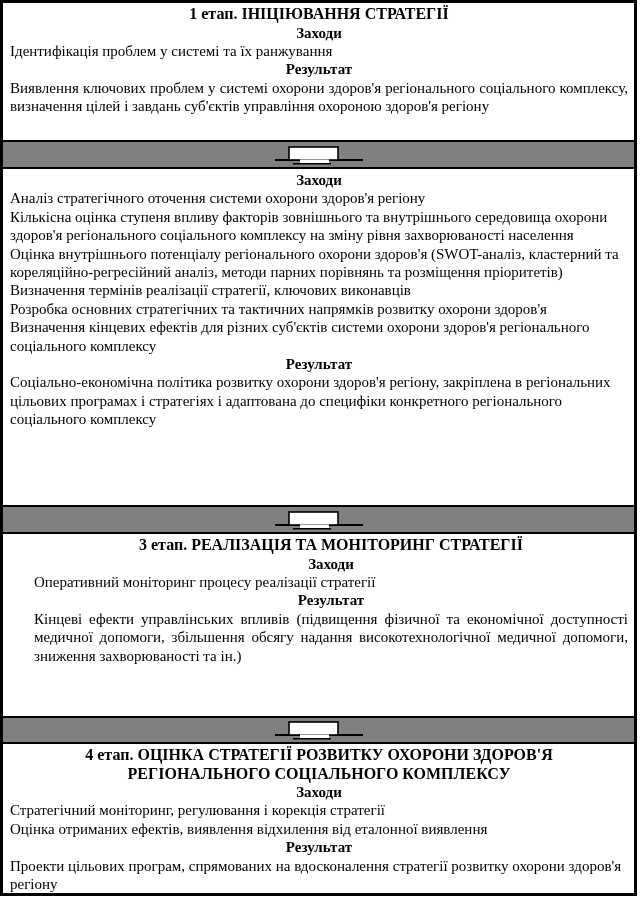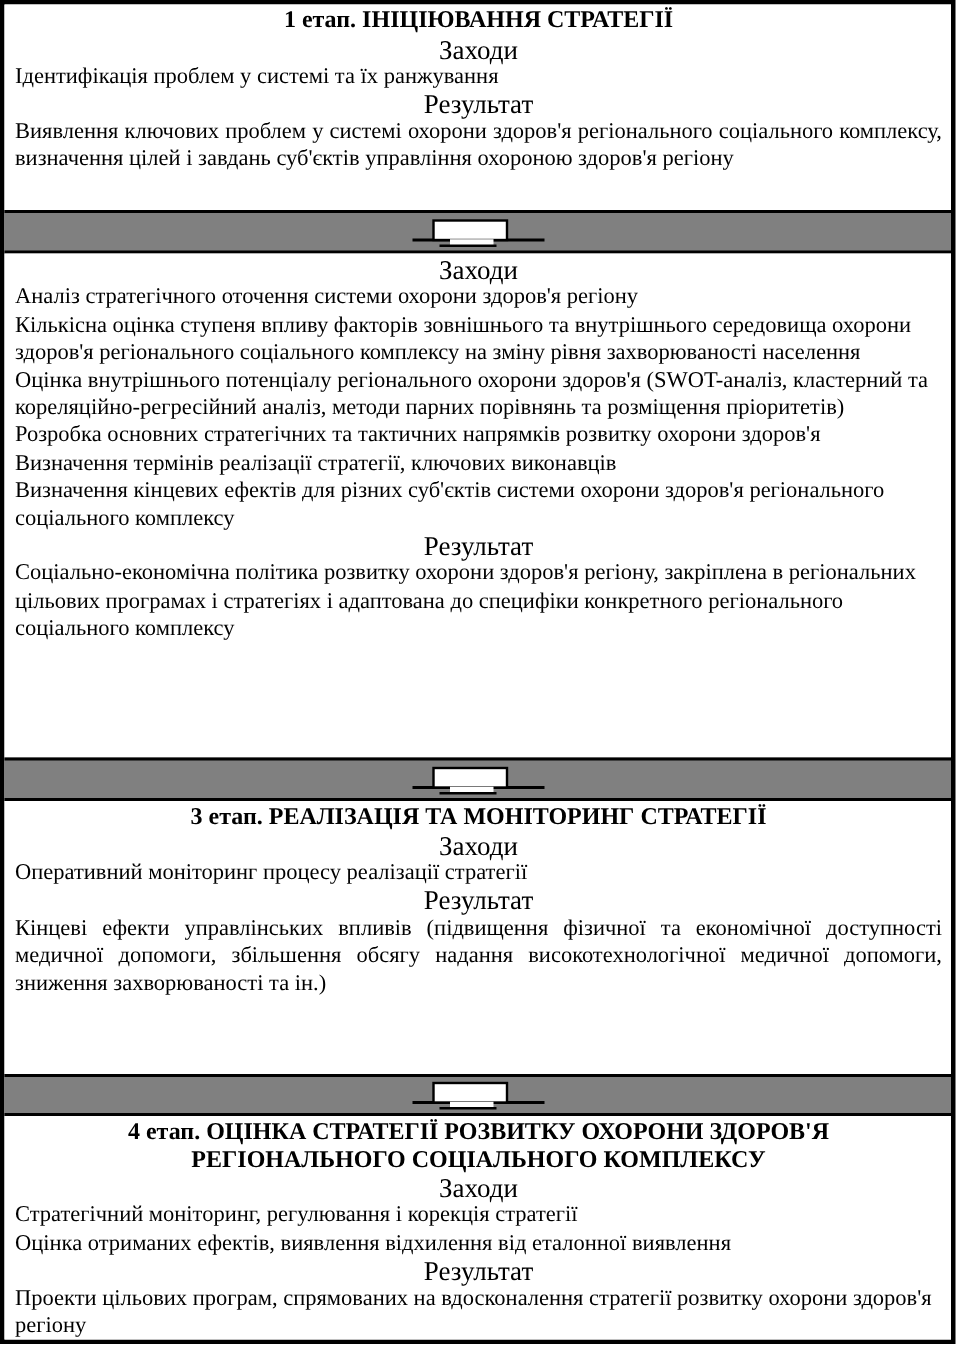--- a/index.html
+++ b/index.html
@@ -15,33 +15,33 @@
     display: flex; flex-direction: column;
     background: #ffffff;
   }
   .stage {
     background: #ffffff;
     padding: 2px 6px 0 7px;
     overflow: hidden;
   }
   .stage-1 { flex: 0 0 137px; }
   .stage-2 { flex: 0 0 336px; }
-  .stage-3 { flex: 0 0 182px; }
+  .stage-3 { flex: 0 0 182px; margin-left: 24px; }
   .stage-4 { flex: 1 1 auto; }
   .stage-title {
     font-weight: bold;
     font-size: 16px;
     line-height: 18.5px;
     text-align: center;
     max-width: 600px;
     margin: 0 auto;
   }
   .subhead {
-    font-weight: normal;
-    font-size: 18px;
+    font-weight: bold;
+    font-size: 15px;
     line-height: 18.4px;
     text-align: center;
   }
   .line {
     font-size: 15px;
     line-height: 18.4px;
     text-align: left;
   }
   .justify {
     text-align: justify;
@@ -76,22 +76,22 @@
       <rect x="26" y="16.5" width="29" height="4" fill="#ffffff" stroke="none"></rect>
       <line x1="19" y1="20.8" x2="57" y2="20.8" stroke="#000000" stroke-width="1.6"></line>
     </svg>
   </div>
 
   <div class="stage stage-2">
     <div class="subhead">Заходи</div>
     <div class="line">Аналіз стратегічного оточення системи охорони здоров'я регіону</div>
     <div class="line">Кількісна оцінка ступеня впливу факторів зовнішнього та внутрішнього середовища охорони здоров'я регіонального соціального комплексу на зміну рівня захворюваності населення</div>
     <div class="line">Оцінка внутрішнього потенціалу регіонального охорони здоров'я (SWOT-аналіз, кластерний та кореляційно-регресійний аналіз, методи парних порівнянь та розміщення пріоритетів)</div>
+    <div class="line">Визначення термінів реалізації стратегії, ключових виконавців</div>
     <div class="line">Розробка основних стратегічних та тактичних напрямків розвитку охорони здоров'я</div>
-    <div class="line">Визначення термінів реалізації стратегії, ключових виконавців</div>
     <div class="line">Визначення кінцевих ефектів для різних суб'єктів системи охорони здоров'я регіонального соціального комплексу</div>
     <div class="subhead">Результат</div>
     <div class="line">Соціально-економічна політика розвитку охорони здоров'я регіону, закріплена в регіональних цільових програмах і стратегіях і адаптована до специфіки конкретного регіонального соціального комплексу</div>
   </div>
 
   <div class="band">
     <svg class="connector" width="90" height="24" viewBox="0 0 90 24" xmlns="http://www.w3.org/2000/svg">
       <line x1="1" y1="17" x2="89" y2="17" stroke="#000000" stroke-width="2"></line>
       <rect x="15" y="4" width="49" height="13" fill="#ffffff" stroke="#000000" stroke-width="1.6"></rect>
       <rect x="26" y="16.5" width="29" height="4" fill="#ffffff" stroke="none"></rect>

